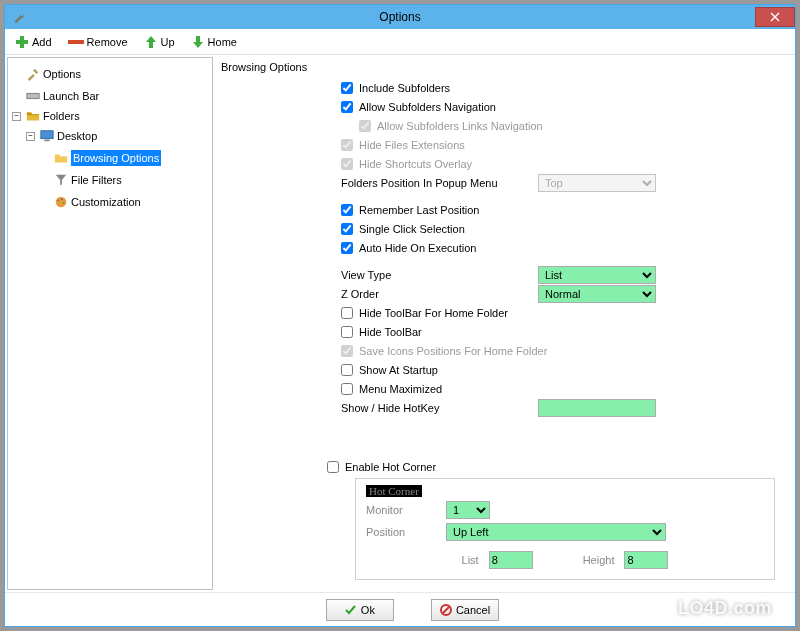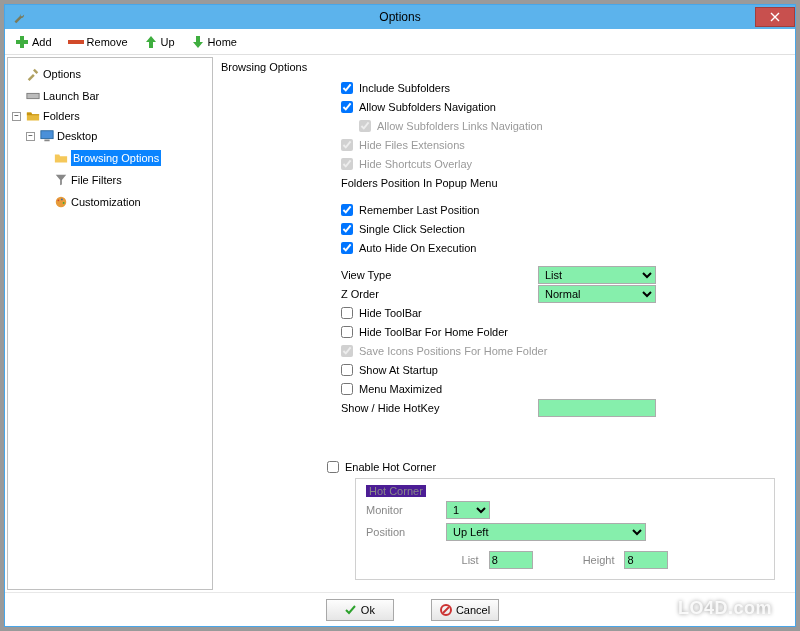--- a/index.html
+++ b/index.html
@@ -146,24 +146,25 @@
 select.dis { background: #f0f0f0; color: #888; }
 .spacer { height: 8px; }
 .fieldset {
   border: 1px solid #d0d0d0;
   margin: 2px 0 0 14px;
   padding: 6px 10px 10px 10px;
   width: 420px;
 }
 .fieldset .legend {
   margin-top: -12px;
-  background: #4c1d95;
+  background: #000000;
   display: inline-block;
   padding: 0 3px;
   color: #888;
+  font-family: Liberation Serif, serif;
 }
 .fs-row { display:flex; align-items:center; margin-top:4px; }
 .fs-row .lab { width: 80px; color:#888; }
 .fs-row2 { display:flex; align-items:center; gap:10px; margin-top:10px; justify-content:center; color:#888;}
 .fs-row2 input { width: 44px; }
 
 .footer {
   height: 34px;
   border-top: 1px solid #e8e8e8;
   display: flex;
@@ -338,20 +339,21 @@
               </label>
             </div>
         <div class="row">
               <label class="disabled">
                 <input type="checkbox" checked="" disabled="" style="">
                 <span>Hide Shortcuts Overlay</span>
               </label>
             </div>
         <div class="row">
           <span class="label-col">Folders Position In Popup Menu</span>
+          <select class="wide dis" disabled=""><option>Top</option></select>
         </div>
         <div class="spacer"></div>
         <div class="row">
               <label>
                 <input type="checkbox" checked="" style="">
                 <span>Remember Last Position</span>
               </label>
             </div>
         <div class="row">
               <label>
@@ -370,27 +372,27 @@
           <span class="label-col">View Type</span>
           <select class="wide"><option>List</option></select>
         </div>
         <div class="row">
           <span class="label-col">Z Order</span>
           <select class="wide"><option>Normal</option></select>
         </div>
         <div class="row">
               <label>
                 <input type="checkbox" style="">
+                <span>Hide ToolBar For Home Folder</span>
+              </label>
+            </div>
+        <div class="row">
+              <label>
+                <input type="checkbox" style="">
                 <span>Hide ToolBar</span>
-              </label>
-            </div>
-        <div class="row">
-              <label>
-                <input type="checkbox" style="">
-                <span>Hide ToolBar For Home Folder</span>
               </label>
             </div>
         <div class="row">
               <label class="disabled">
                 <input type="checkbox" checked="" disabled="" style="">
                 <span>Save Icons Positions For Home Folder</span>
               </label>
             </div>
         <div class="row">
               <label>
@@ -417,21 +419,21 @@
             </div>
 
         <div class="fieldset">
           <div class="legend">Hot Corner</div>
           <div class="fs-row">
             <span class="lab">Monitor</span>
             <select style="width:44px"><option>1</option></select>
           </div>
           <div class="fs-row">
             <span class="lab">Position</span>
-            <select style="width:200px"><option>Up Left</option></select>
+            <select style="width:220px"><option>Up Left</option></select>
           </div>
           <div class="fs-row2">
             <span>List</span>
             <input type="text" value="8" style="">
             <span style="width:30px"></span>
             <span>Height</span>
             <input type="text" value="8" style="">
           </div>
         </div>
       </div>

